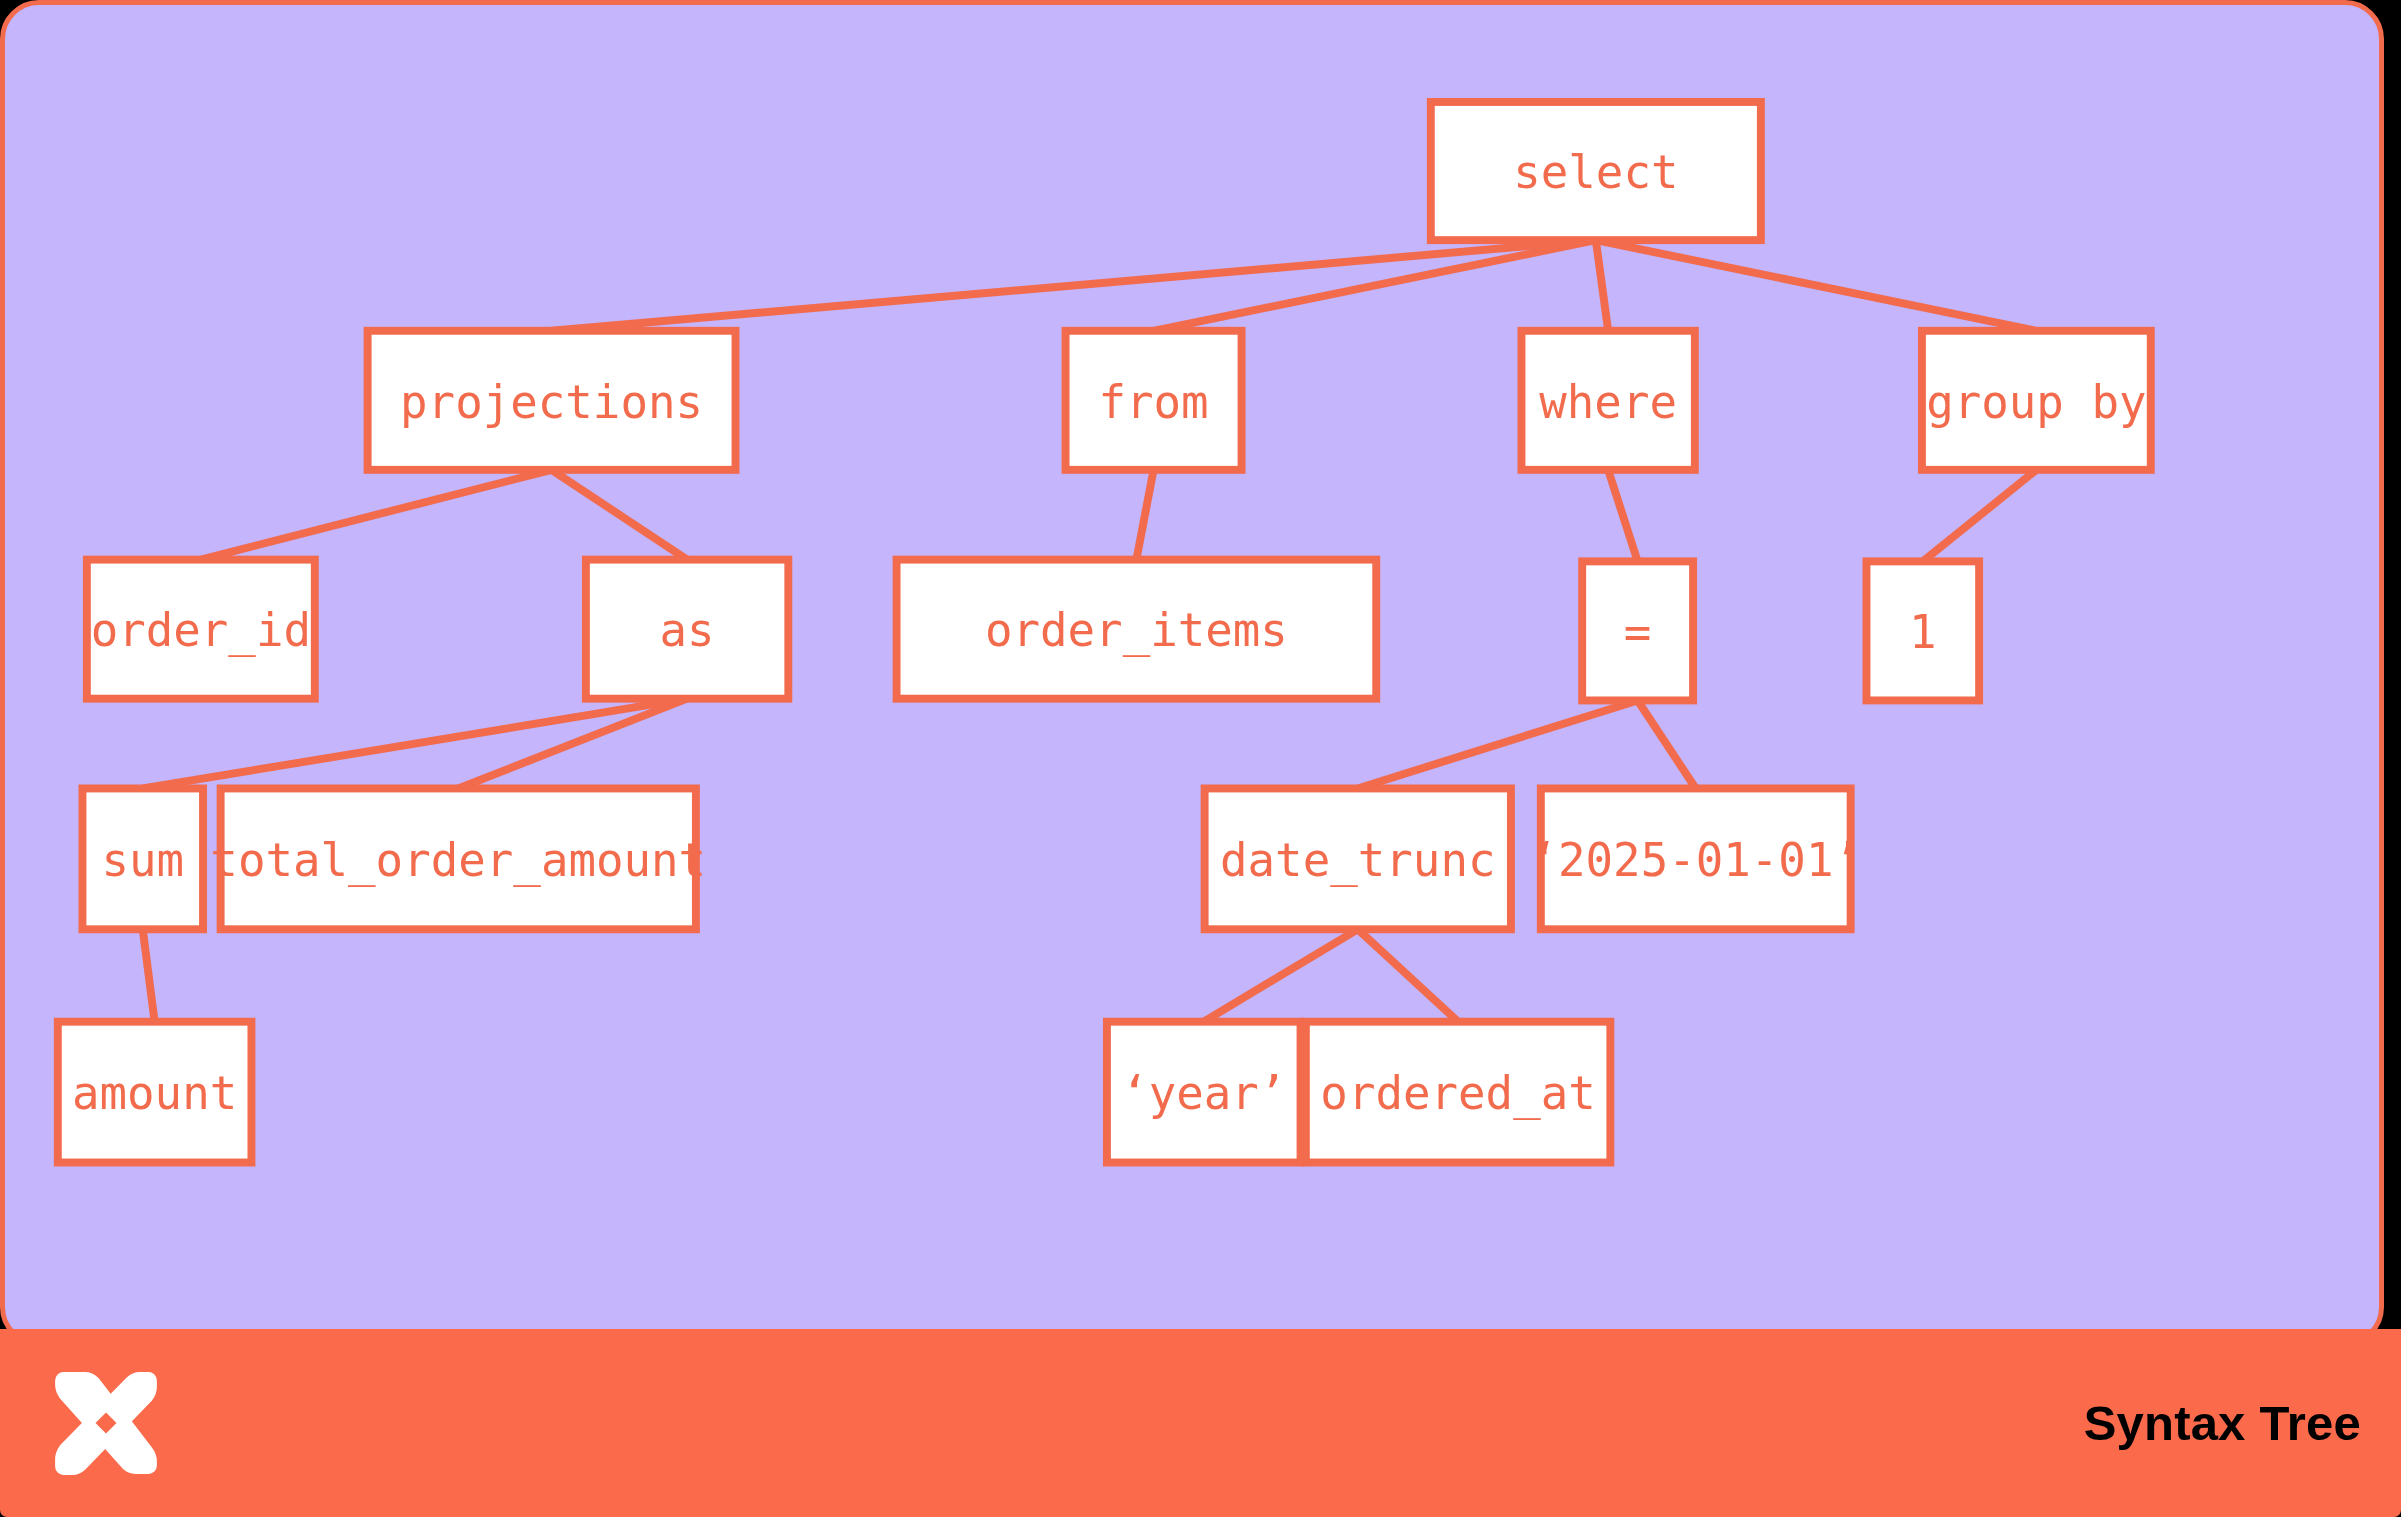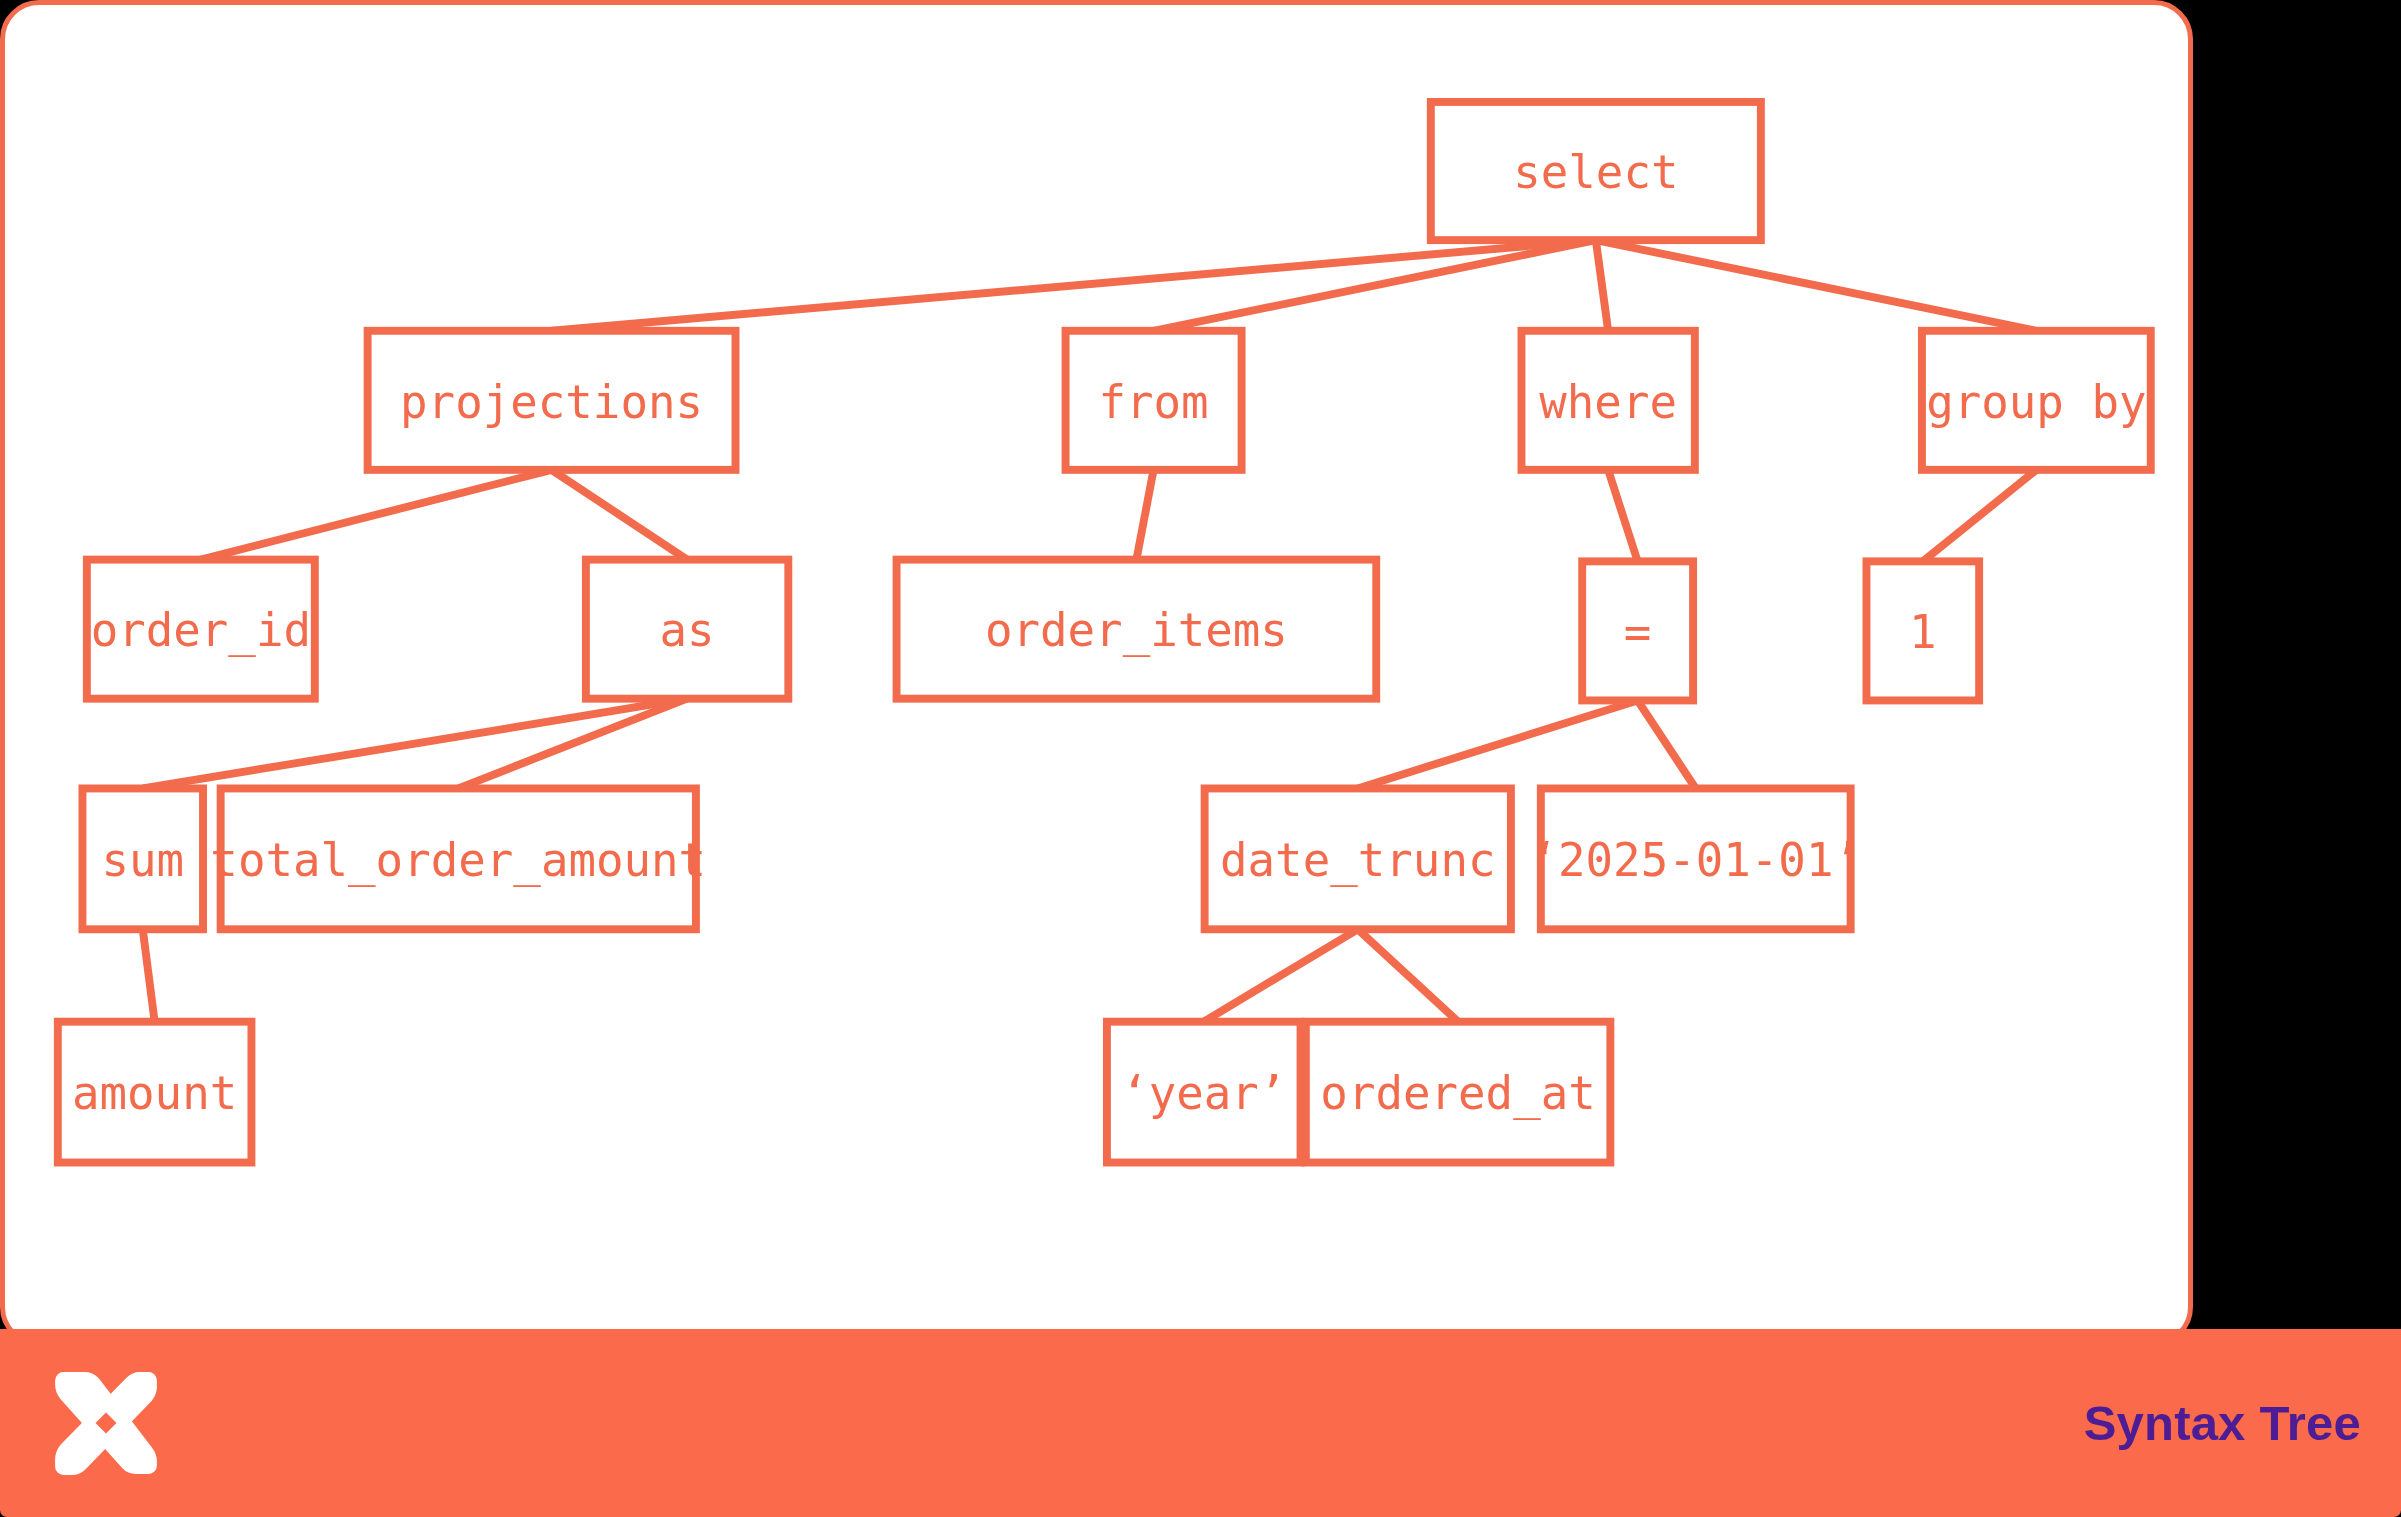--- a/index.html
+++ b/index.html
@@ -11,43 +11,43 @@
     position: relative;
     width: 2401px;
     height: 1518px;
     background: #000000;
     overflow: hidden;
     font-family: "Liberation Sans", sans-serif;
   }
   #panel {
     position: absolute;
     left: 0; top: 0;
-    width: 2193px;
+    width: 2384px;
     height: 1346px;
-    background: #ffffff;
+    background: #c4b5fd;
     border: 5.3px solid #F26B4D;
     border-radius: 39px;
     box-sizing: border-box;
   }
   #footer {
     position: absolute;
     left: 0;
     top: 1329px;
     width: 2401px;
     height: 188px;
     background: #FB6B4B;
     border-radius: 0 0 7px 7px;
     box-sizing: border-box;
   }
   #footer-title {
     position: absolute;
     right: 40px;
     top: 50%;
     transform: translateY(-50%);
-    color: #4c1d95;
+    color: #000000;
     font-size: 49px;
     font-weight: bold;
     letter-spacing: 0.2px;
     font-family: "Liberation Sans", sans-serif;
     white-space: nowrap;
   }
   #logo {
     position: absolute;
     left: 53px;
     top: 50%;

